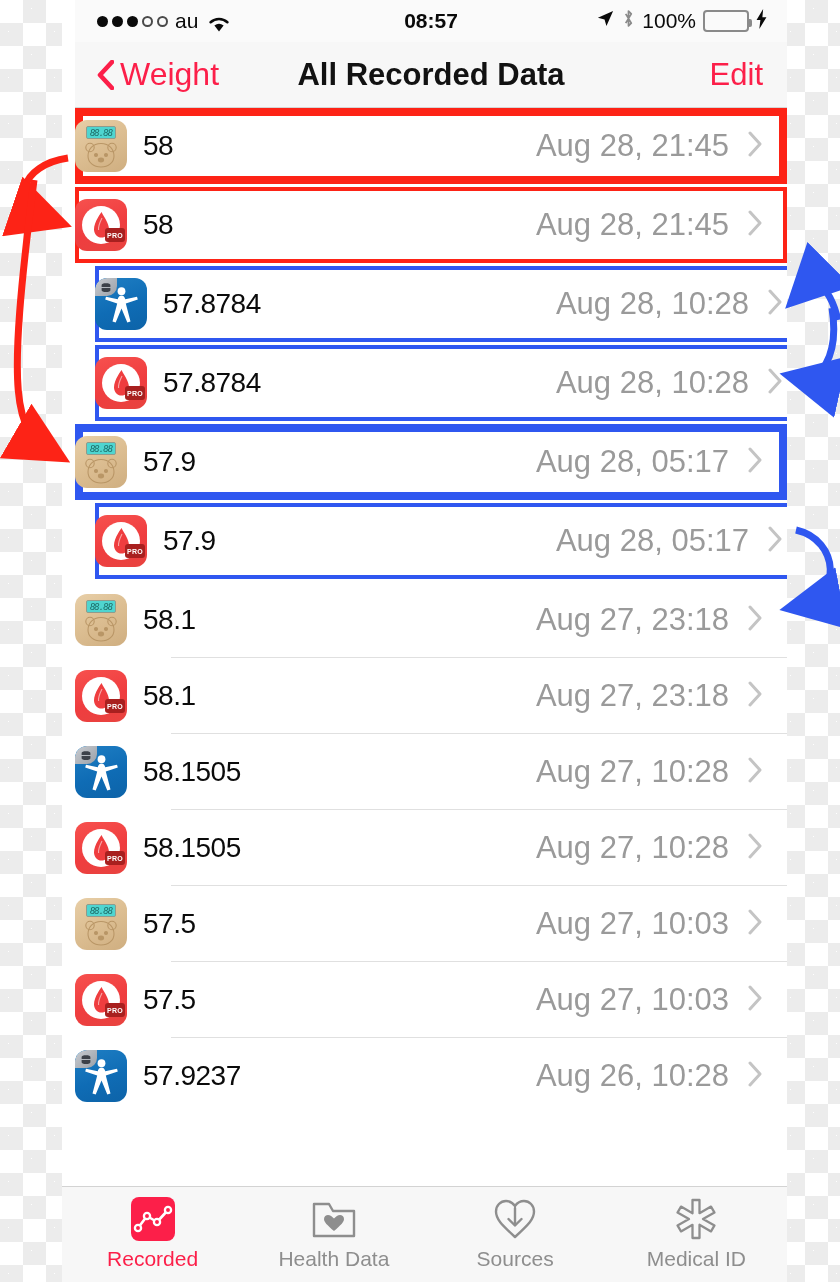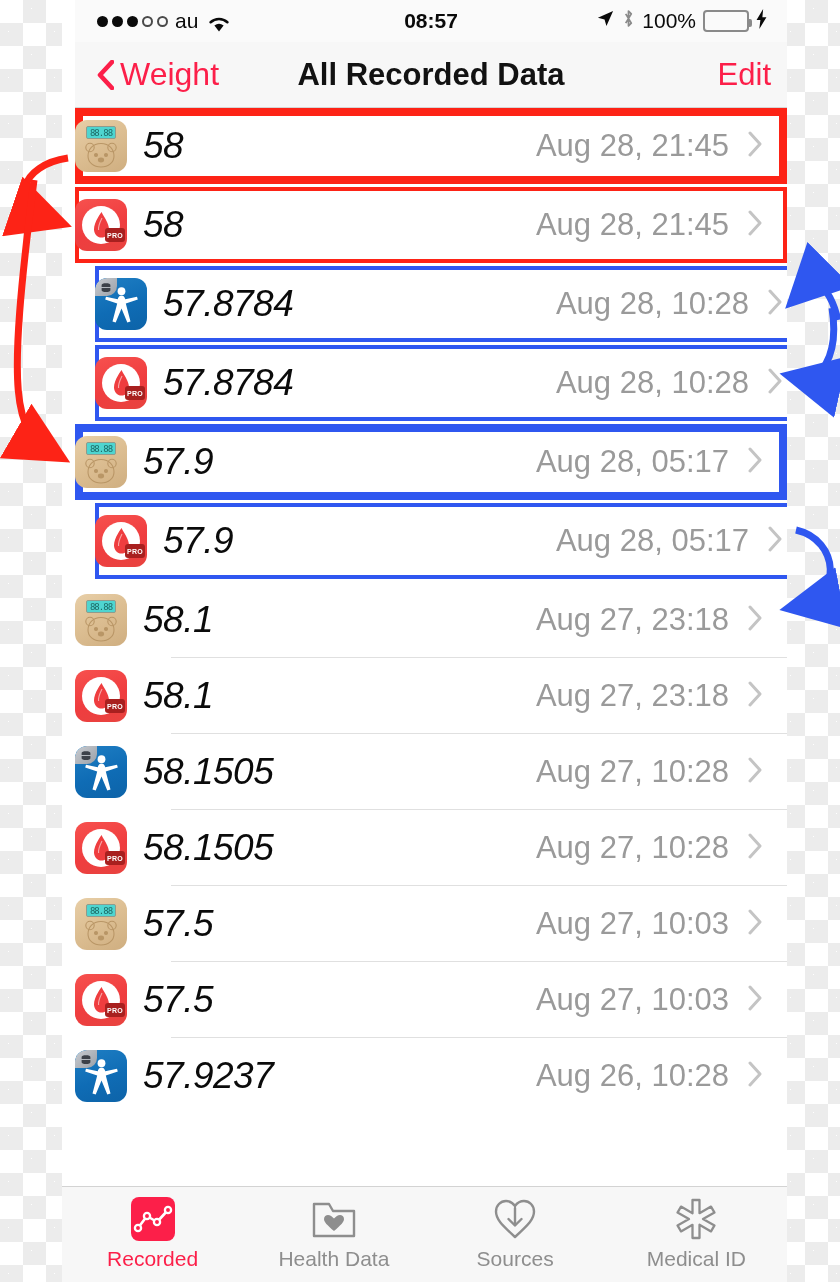--- a/index.html
+++ b/index.html
@@ -55,33 +55,32 @@
   #backbtn{
     position:absolute; left:22px; display:flex; align-items:center; gap:6px;
     color:#fc1f49; font-size:32px; font-weight:400; cursor:pointer;
   }
   .chev-back{ width:17px; height:30px; }
   #navtitle{
     position:absolute; left:0; right:0; text-align:center;
     font-size:31px; font-weight:700; color:#121212;
   }
   #editbtn{
-    position:absolute; right:16px; color:#fc1f49; font-size:31px; cursor:pointer;
+    position:absolute; right:24px; color:#fc1f49; font-size:31px; cursor:pointer;
   }
 
   
   #list{ position:relative; width:100%; height:1036px; overflow:hidden; background:#fff;}
   .row{
     position:relative; height:76px; width:100%;
     display:flex; align-items:center; background:#ffffff;
   }
   .row .val{
-    margin-left:16px; font-size:37px; color:#0b0b0b; font-weight:400;
+    margin-left:16px; font-size:28px; color:#0b0b0b; font-weight:400;
     letter-spacing:-0.5px;
-    font-style:italic;
   }
   .row .date{
     margin-left:auto; font-size:31px; color:#9a9a9a; font-weight:400;text-align:right;
   }
   .row .chev{ margin-left:18px; margin-right:24px; flex:0 0 auto;}
   .sep{
     position:absolute; left:96px; right:0; bottom:0; height:1px; background:#e0e0e0;
   }
   
   .row.hl-red-thick{ box-shadow:inset 0 0 0 8px #fd2316; }
@@ -93,21 +92,21 @@
   
   .appicon{ width:52px; height:52px; border-radius:12px; position:relative; overflow:hidden;}
   
   .ic-scale{
     background:linear-gradient(150deg,#e8cfa8 0%,#ddbf93 45%,#cfae80 100%);
   }
   .ic-scale .lcd{
     position:absolute; left:50%; transform:translateX(-50%); top:6px;
     width:30px; height:13px; background:#4fd5d0; border:1px solid #8f9b8c;
     border-radius:2px; display:flex; align-items:center; justify-content:center;
-    font-family:"DejaVu Sans Mono", monospace; font-size:9px; color:#1d6b67; letter-spacing:-1px;
+    font-family:"DejaVu Sans Mono", monospace; font-size:9px; color:#1d6b67; letter-spacing:-1px;font-style:italic;
   }
   .ic-scale .bear{
     position:absolute; left:50%; transform:translateX(-50%); top:22px;
     width:34px; height:26px;
   }
   
   .ic-drop{ background:linear-gradient(160deg,#f7514e 0%,#ef3d3f 55%,#e8433f 100%);}
   .ic-drop .circ{
     position:absolute; left:7px; top:7px; width:38px; height:38px;
     border-radius:50%; background:#ffffff;

